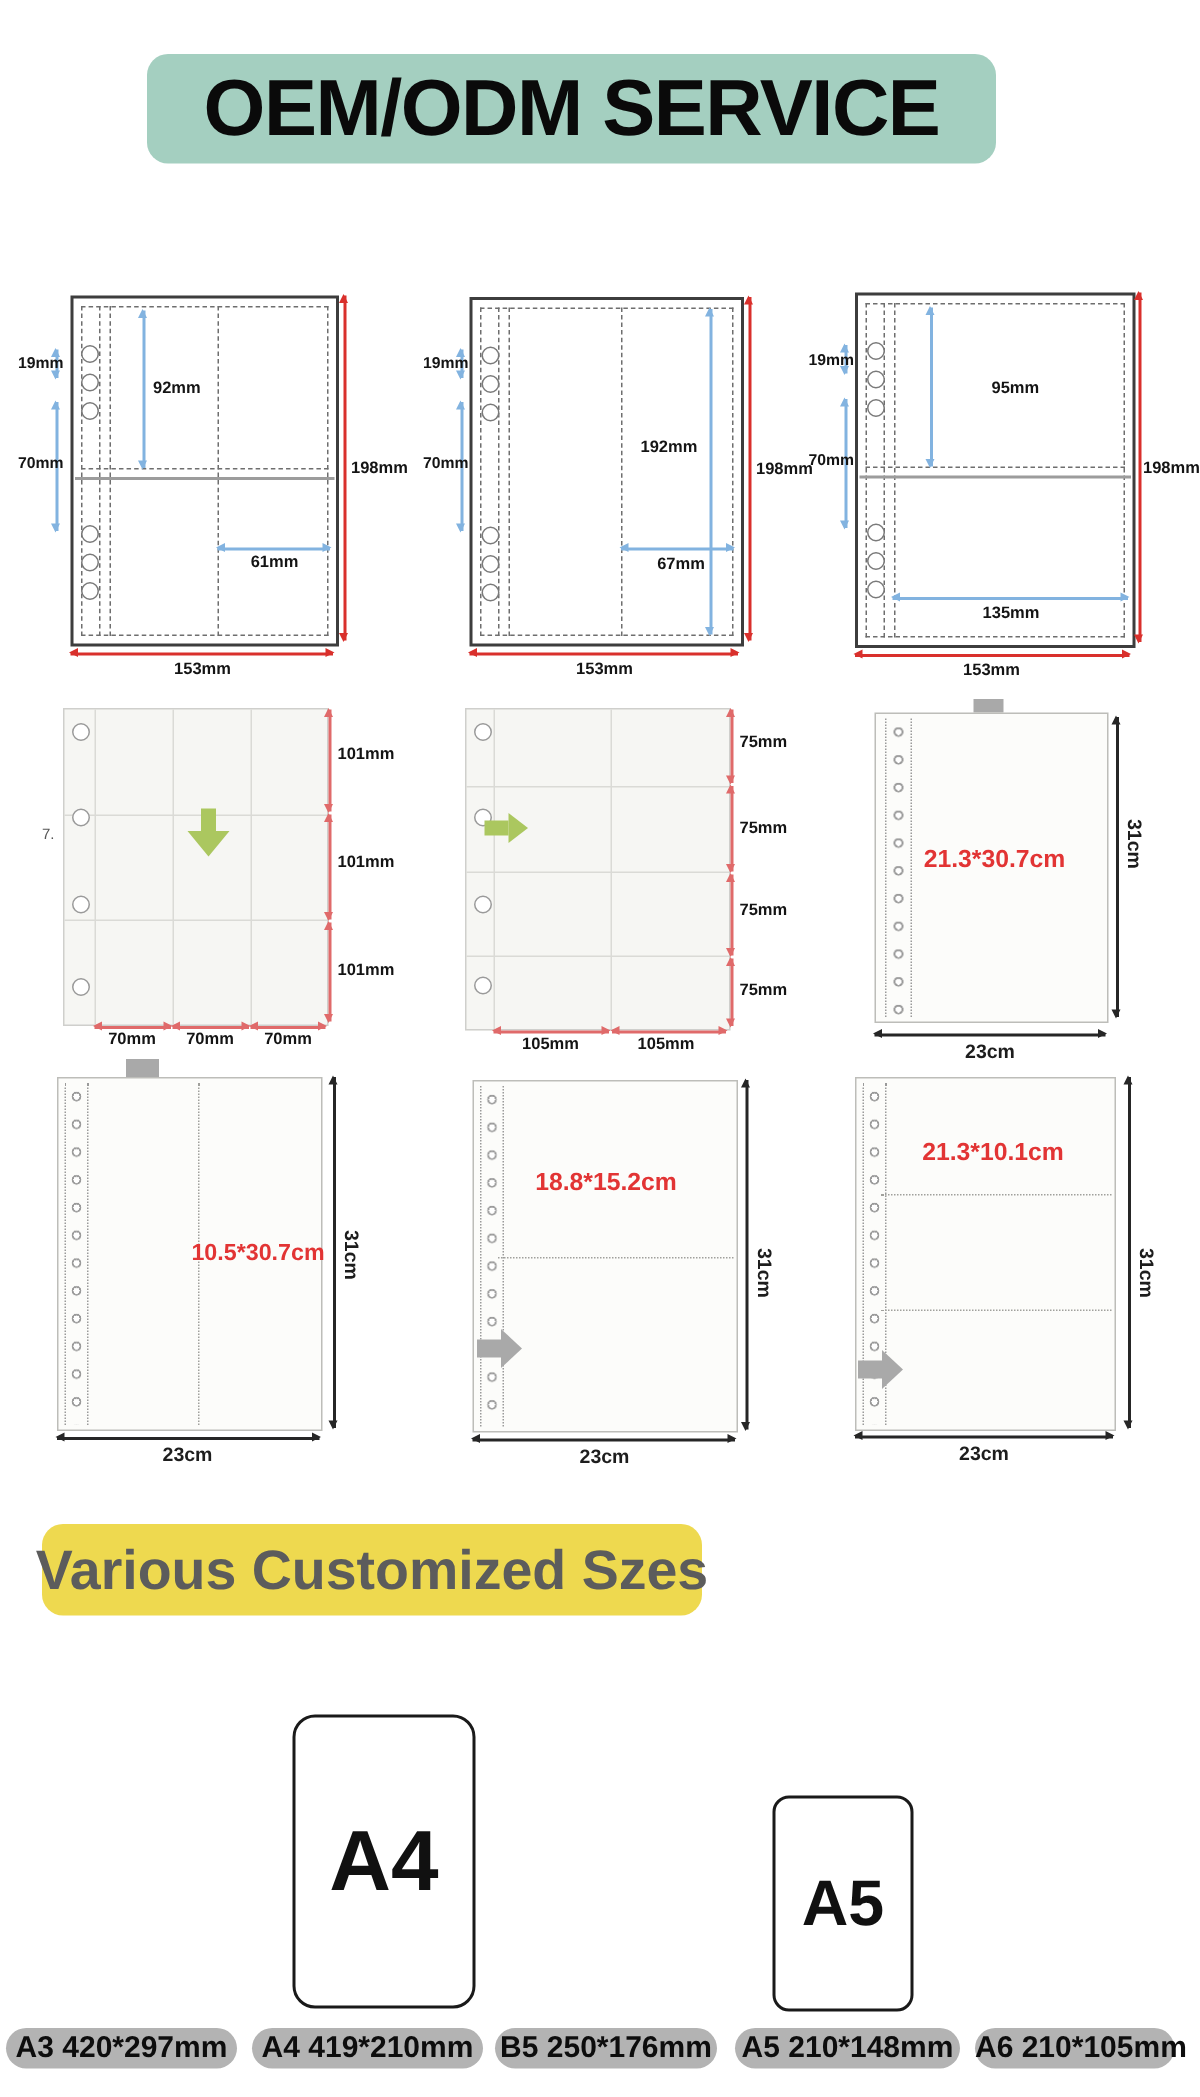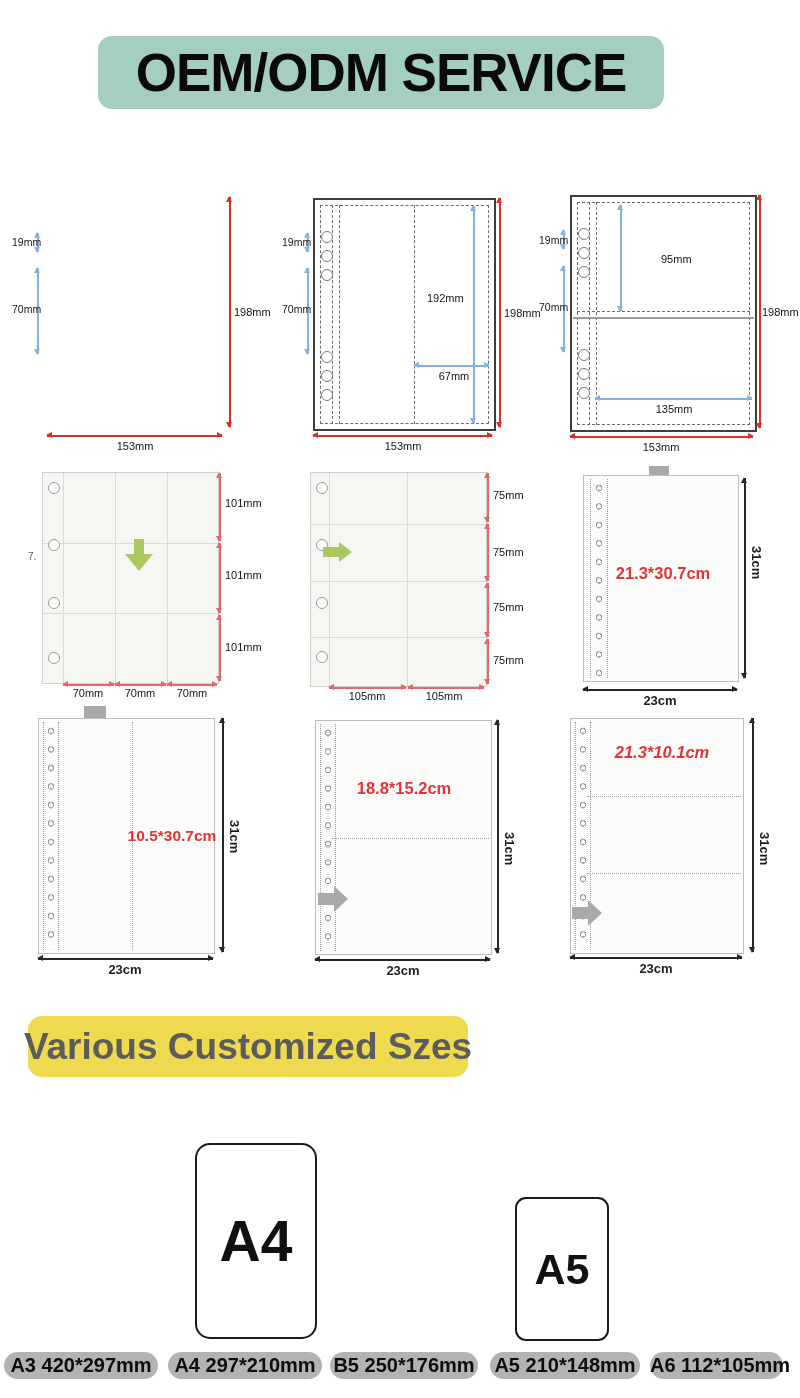--- a/index.html
+++ b/index.html
@@ -28,21 +28,21 @@
     border-left:3.5px solid transparent;border-right:3.5px solid transparent;border-bottom:6px solid currentColor;}
   .arrv::after{content:"";position:absolute;left:-2.75px;bottom:-1px;
     border-left:3.5px solid transparent;border-right:3.5px solid transparent;border-top:6px solid currentColor;}
   .arrh{position:absolute;height:1.5px;background:currentColor;}
   .arrh::before{content:"";position:absolute;top:-2.75px;left:-1px;
     border-top:3.5px solid transparent;border-bottom:3.5px solid transparent;border-right:6px solid currentColor;}
   .arrh::after{content:"";position:absolute;top:-2.75px;right:-1px;
     border-top:3.5px solid transparent;border-bottom:3.5px solid transparent;border-left:6px solid currentColor;}
   .red{color:#d9302c;}.blue{color:#82b3e0;}.blk{color:#262626;}.redthin{color:#e06a6a;}
 
-  .lbl{position:absolute;font-size:11px;font-weight:normal;color:#141414;white-space:nowrap;}
+  .lbl{position:absolute;font-size:11px;font-weight:bold;color:#141414;white-space:nowrap;}
   .lbl.sm{font-size:10.5px;}
   .ctr{transform:translateX(-50%);}
 
   
   .ppage{position:absolute;background:#f6f6f3;border:1px solid #cfcfcc;}
   .gline-v{position:absolute;top:0;bottom:0;width:1px;background:#dadad6;}
   .gline-h{position:absolute;left:0;right:0;height:1px;background:#dadad6;}
   .phole{position:absolute;width:10px;height:10px;border:1px solid #9a9a9a;border-radius:50%;background:#fff;}
 
   
@@ -75,20 +75,37 @@
 </style>
 </head>
 <body>
 
 <div id="canvas">
 
   <div class="banner">
     <span>OEM/ODM SERVICE</span>
   </div>
 
+  <div class="bpage" style="left:47px;top:197px;width:175px;height:230px;">
+    <div class="inrect"></div>
+    <div class="bindln" style="left:17px;"></div>
+    <div class="hole" style="left:5px;top:31px;"></div>
+    <div class="hole" style="left:5px;top:50px;"></div>
+    <div class="hole" style="left:5px;top:69px;"></div>
+    <div class="hole" style="left:5px;top:151px;"></div>
+    <div class="hole" style="left:5px;top:170px;"></div>
+    <div class="hole" style="left:5px;top:189px;"></div>
+    <div class="dvv" style="left:96px;top:5px;bottom:5px;"></div>
+    <div class="dvh" style="top:113px;left:5px;right:5px;"></div>
+    <div class="solidln" style="top:119px;left:1px;right:1px;"></div>
+    <div class="arrv blue" style="left:46px;top:8px;height:105px;"></div>
+    <div class="lbl" style="left:53px;top:54px;">92mm</div>
+    <div class="arrh blue" style="left:96px;top:166px;width:75px;"></div>
+    <div class="lbl ctr" style="left:134px;top:170px;">61mm</div>
+  </div>
   <div class="arrv blue" style="left:37px;top:233px;height:19px;"></div>
   <div class="arrv blue" style="left:37px;top:268px;height:86px;"></div>
   <div class="lbl sm" style="left:12px;top:236px;">19mm</div>
   <div class="lbl sm" style="left:12px;top:303px;">70mm</div>
   <div class="arrv red" style="left:229px;top:197px;height:230px;"></div>
   <div class="lbl" style="left:234px;top:306px;">198mm</div>
   <div class="arrh red" style="left:47px;top:435px;width:175px;"></div>
   <div class="lbl ctr" style="left:135px;top:440px;">153mm</div>
 
   <div class="bpage" style="left:313px;top:198px;width:179px;height:229px;">
@@ -228,36 +245,36 @@
   <div class="arrh blk" style="left:315px;top:959px;width:175px;"></div>
   <div class="dimtxt ctr" style="left:403px;top:963px;">23cm</div>
 
   <div class="sheet" style="left:570px;top:718px;width:172px;height:234px;">
     <div class="hstrip" style="left:4px;width:14px;"></div>
     <div class="doth" style="top:77px;left:16px;right:2px;"></div>
     <div class="doth" style="top:154px;left:16px;right:2px;"></div>
   </div>
   <div class="gr-stem" style="left:572px;top:907px;width:16px;height:12px;"></div>
   <div class="gr-head-r" style="left:588px;top:900px;"></div>
-  <div class="pockettxt" style="left:662px;top:743px;font-style:italic;">21.3*10.1cm</div>
+  <div class="pockettxt" style="left:662px;top:759px;">21.3*10.1cm</div>
   <div class="arrv blk" style="left:752px;top:718px;height:234px;"></div>
   <div class="vtext" style="left:757px;top:832px;">31cm</div>
   <div class="arrh blk" style="left:570px;top:957px;width:172px;"></div>
   <div class="dimtxt ctr" style="left:656px;top:961px;">23cm</div>
 
   <div class="ylbox">
     <span>Various Customized Szes</span>
   </div>
 
   <div class="card" style="left:195px;top:1143px;width:118px;height:192px;border-radius:15px;font-size:57px;">
     <span>A4</span>
   </div>
   <div class="card" style="left:515px;top:1197px;width:90px;height:140px;border-radius:11px;font-size:43px;">
     <span>A5</span>
   </div>
 
   <div class="pill" style="left:4px;top:1352px;width:154px;">A3 420*297mm</div>
-  <div class="pill" style="left:168px;top:1352px;width:154px;">A4 297*210mm</div>
+  <div class="pill" style="left:168px;top:1352px;width:154px;">A4 419*210mm</div>
   <div class="pill" style="left:330px;top:1352px;width:148px;">B5 250*176mm</div>
   <div class="pill" style="left:490px;top:1352px;width:150px;">A5 210*148mm</div>
-  <div class="pill" style="left:650px;top:1352px;width:133px;">A6 112*105mm</div>
+  <div class="pill" style="left:650px;top:1352px;width:133px;">A6 210*105mm</div>
 
 </div>
 
 </body></html>

